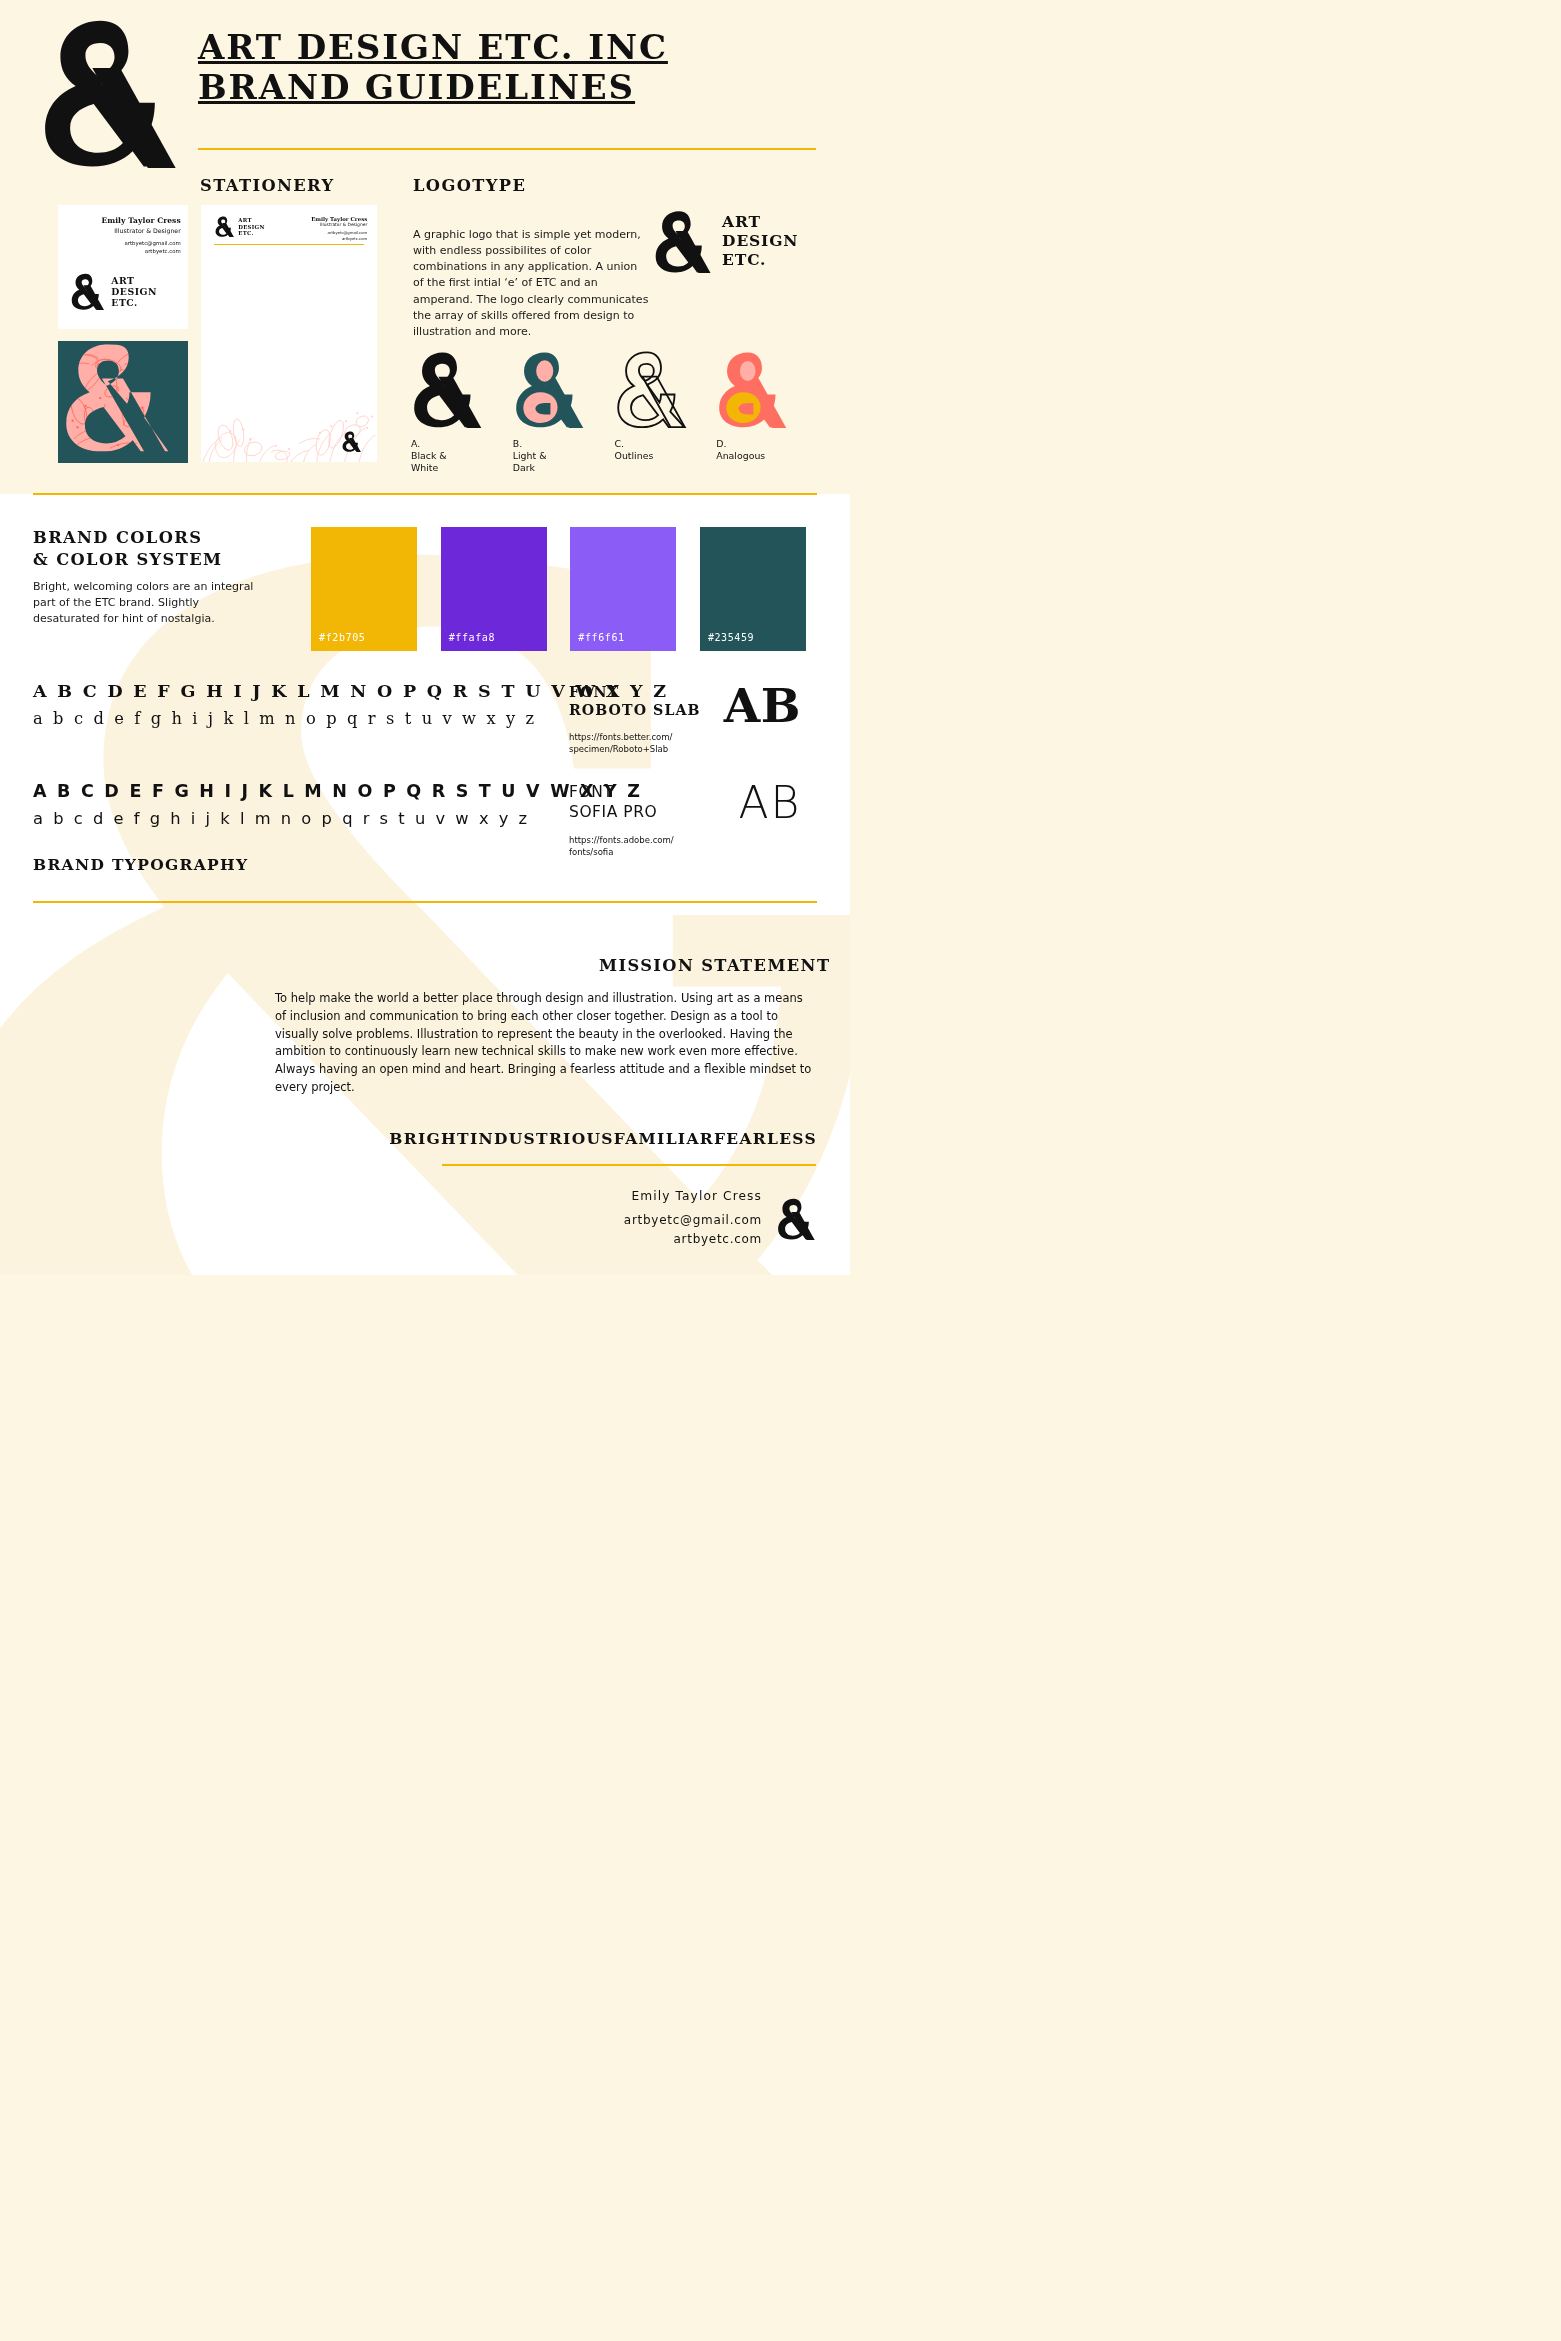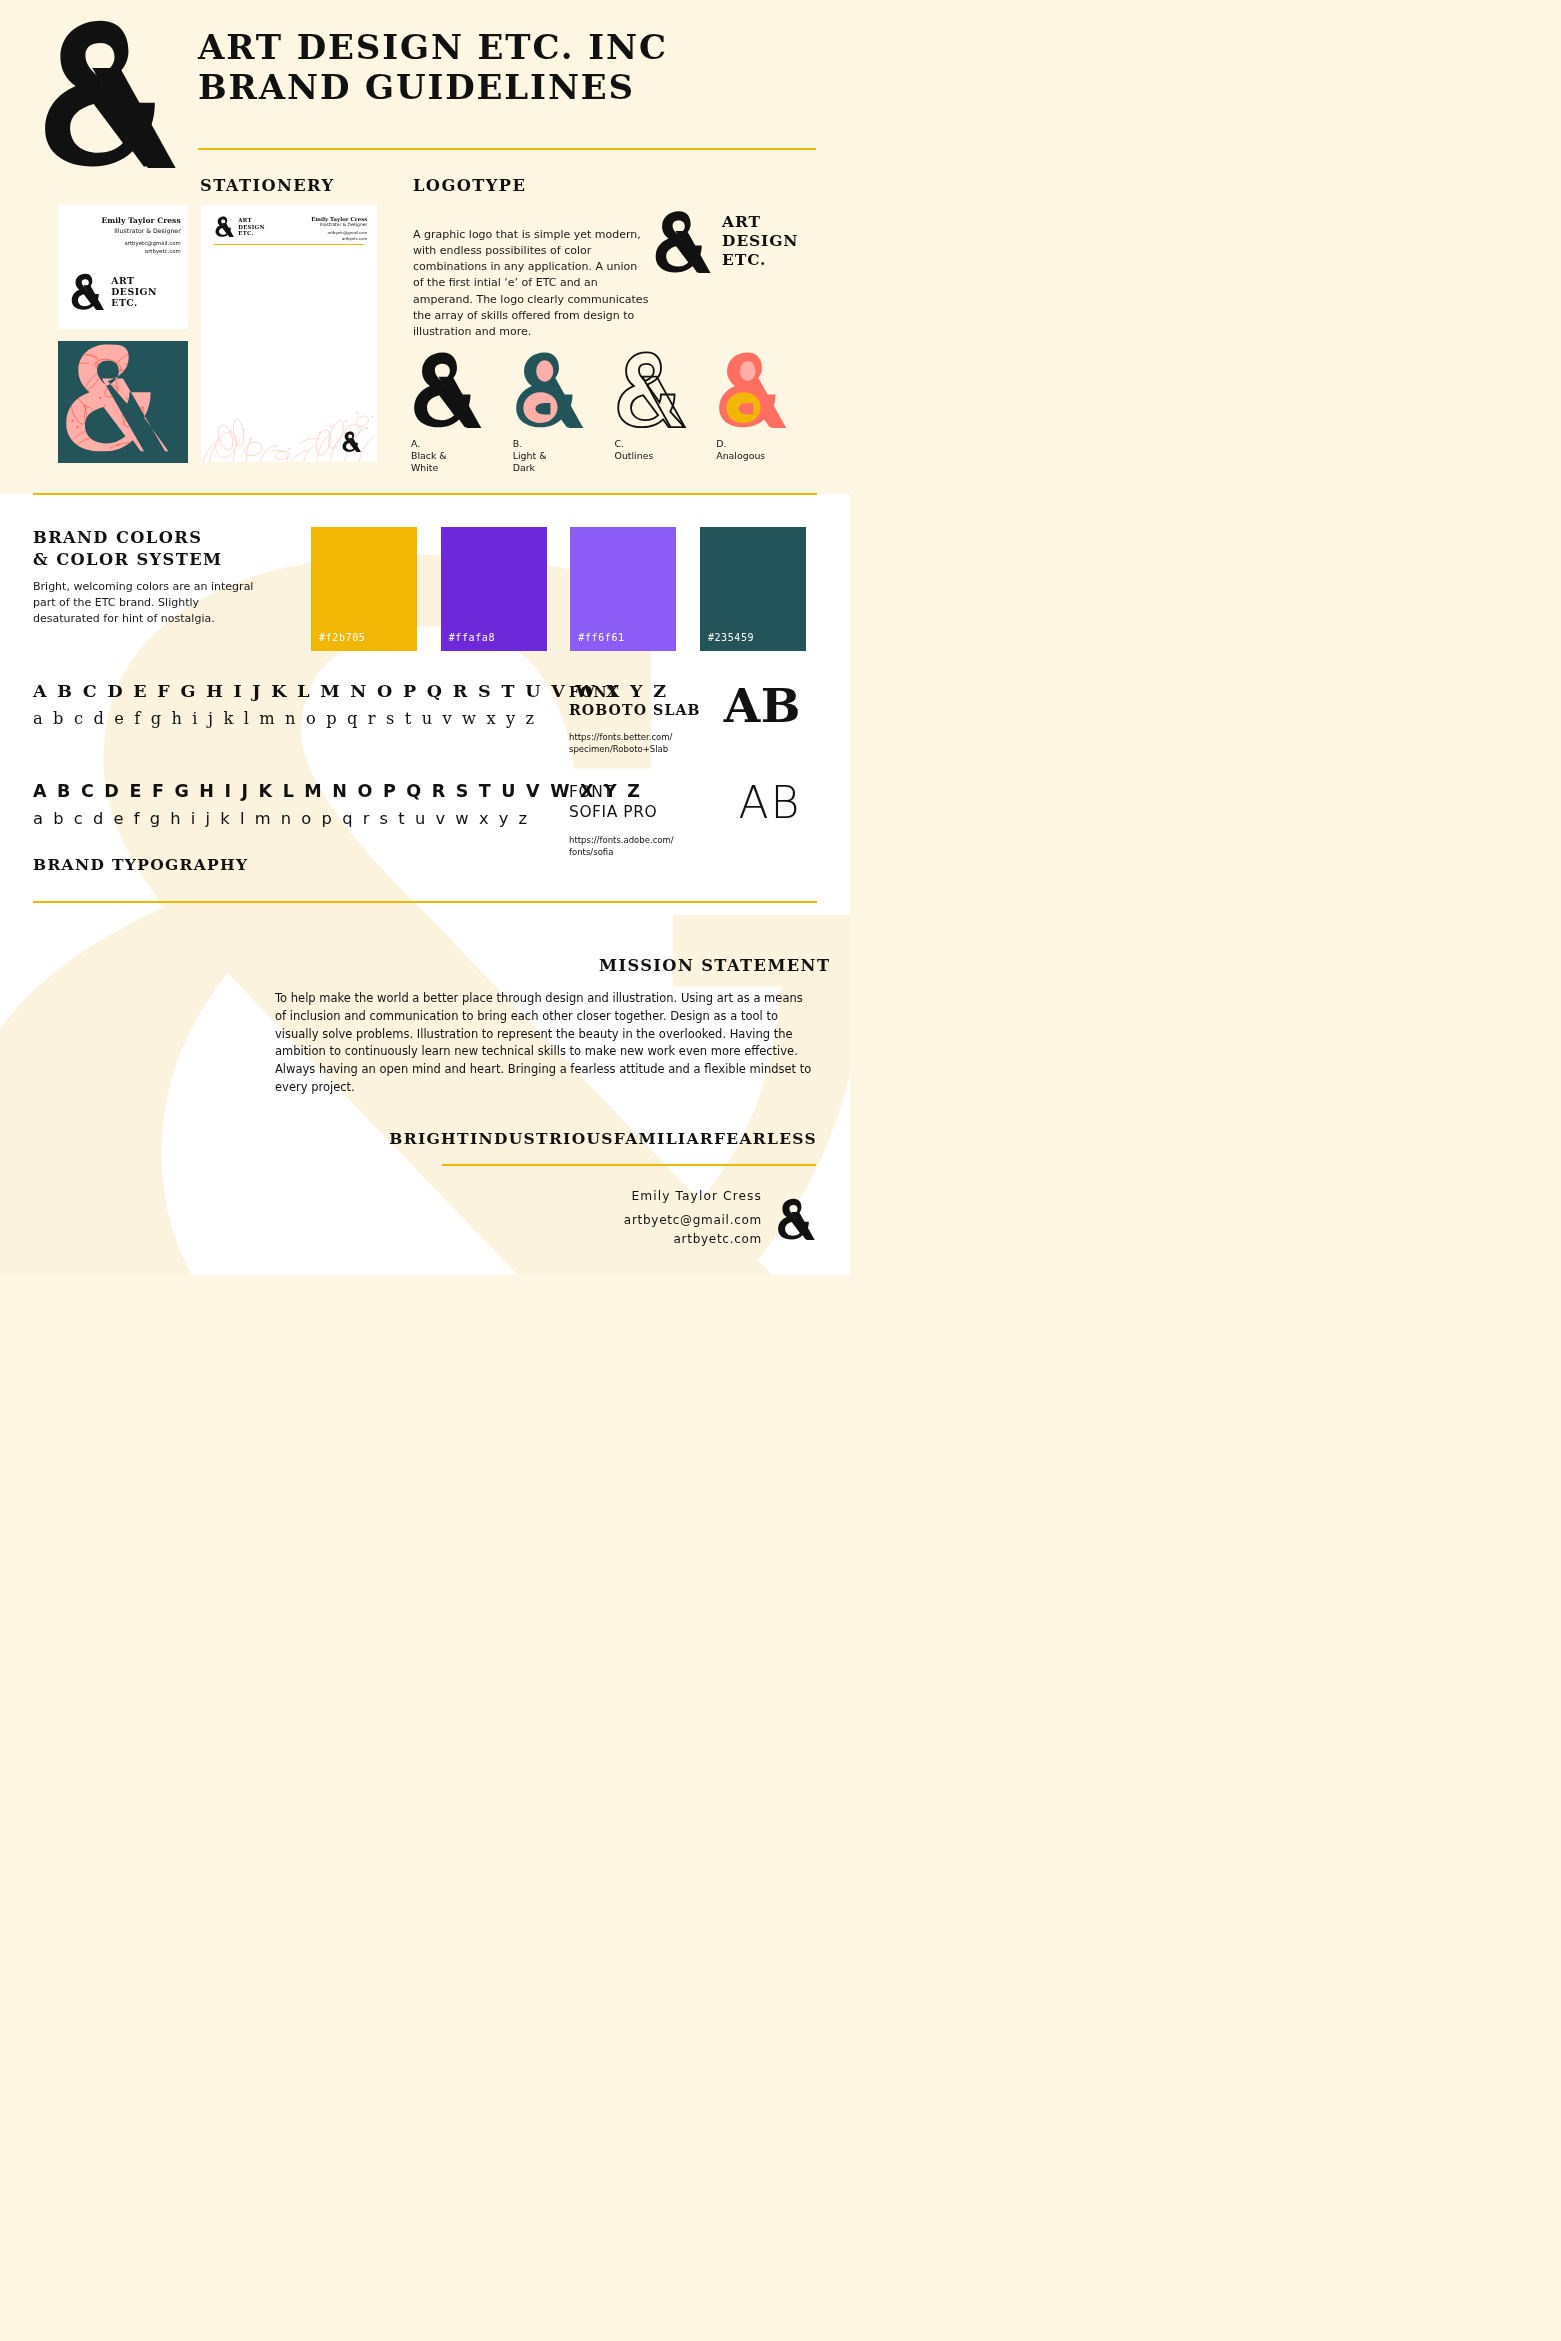--- a/index.html
+++ b/index.html
@@ -40,21 +40,21 @@
   .rule-footer { left: 442px; top: 1164px; width: 374px; }
 
   
   .hdr-logo {
     position: absolute; left: 36px; top: 18px; width: 146px; height: 150px;
   }
   .hdr-title {
     position: absolute; left: 198px; top: 28px; width: 642px;
     font-family: "DejaVu Serif", serif;
     font-weight: 700; font-size: 34px; line-height: 1.17;
-    letter-spacing: 0.055em; text-transform: uppercase;
+    letter-spacing: 0.055em; text-transform: uppercase; text-decoration: underline;
   }
 
   
   .slab-head {
     font-family: "DejaVu Serif", serif; font-weight: 700;
     letter-spacing: 0.085em; text-transform: uppercase;
   }
   .h-stationery { position: absolute; left: 200px; top: 176px; font-size: 16.3px; }
   .h-logotype   { position: absolute; left: 413px; top: 176px; font-size: 16.3px; }
   .h-colors     { position: absolute; left: 33px;  top: 527px; font-size: 16.3px; line-height: 1.35; }

